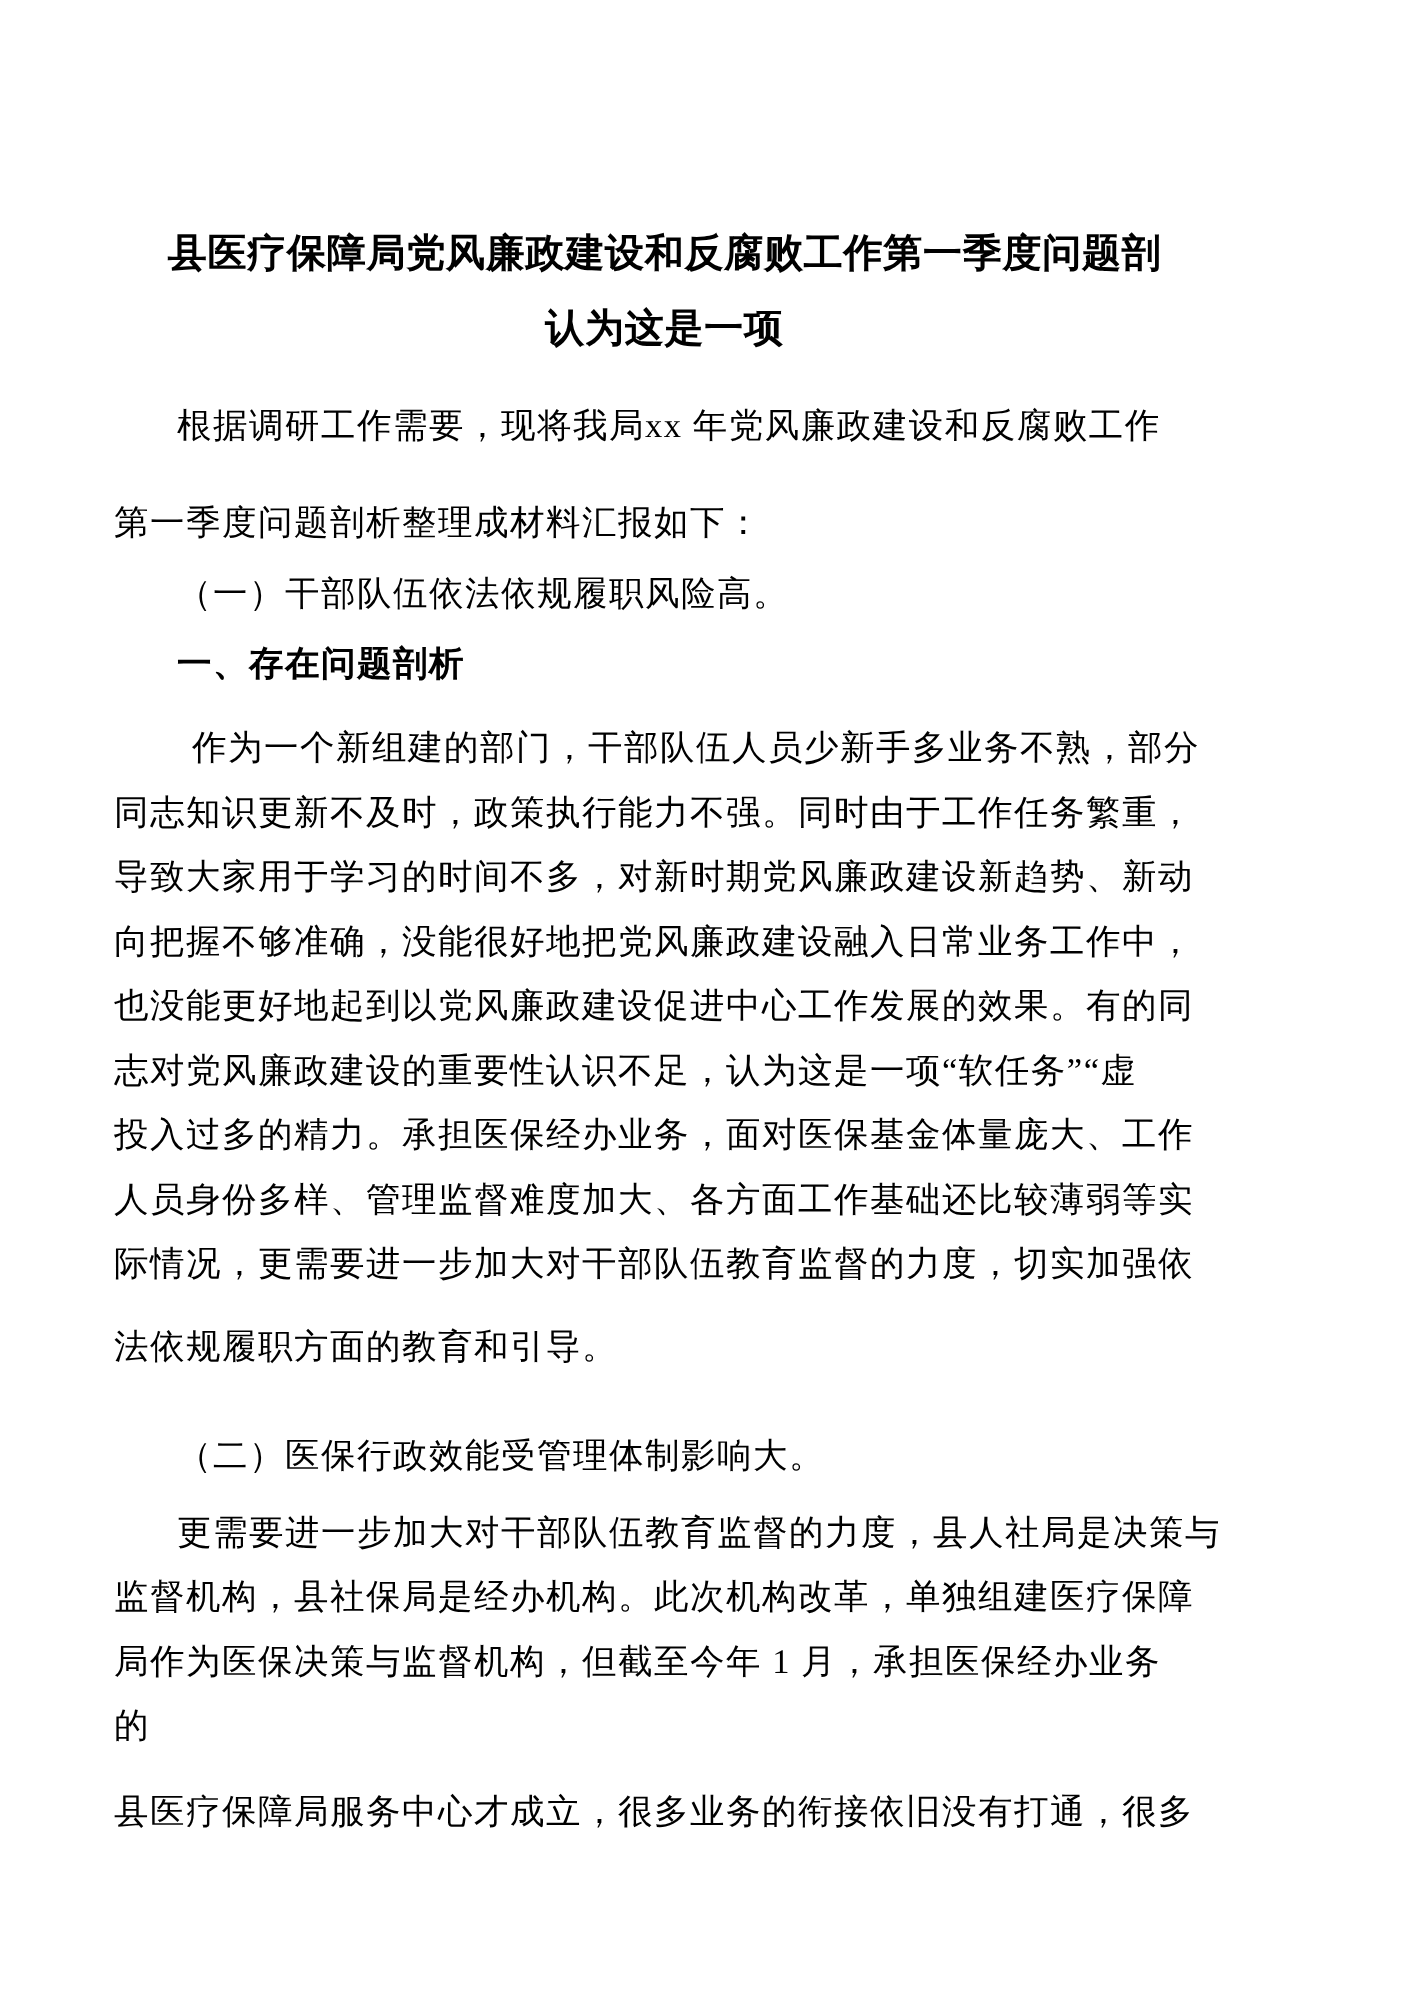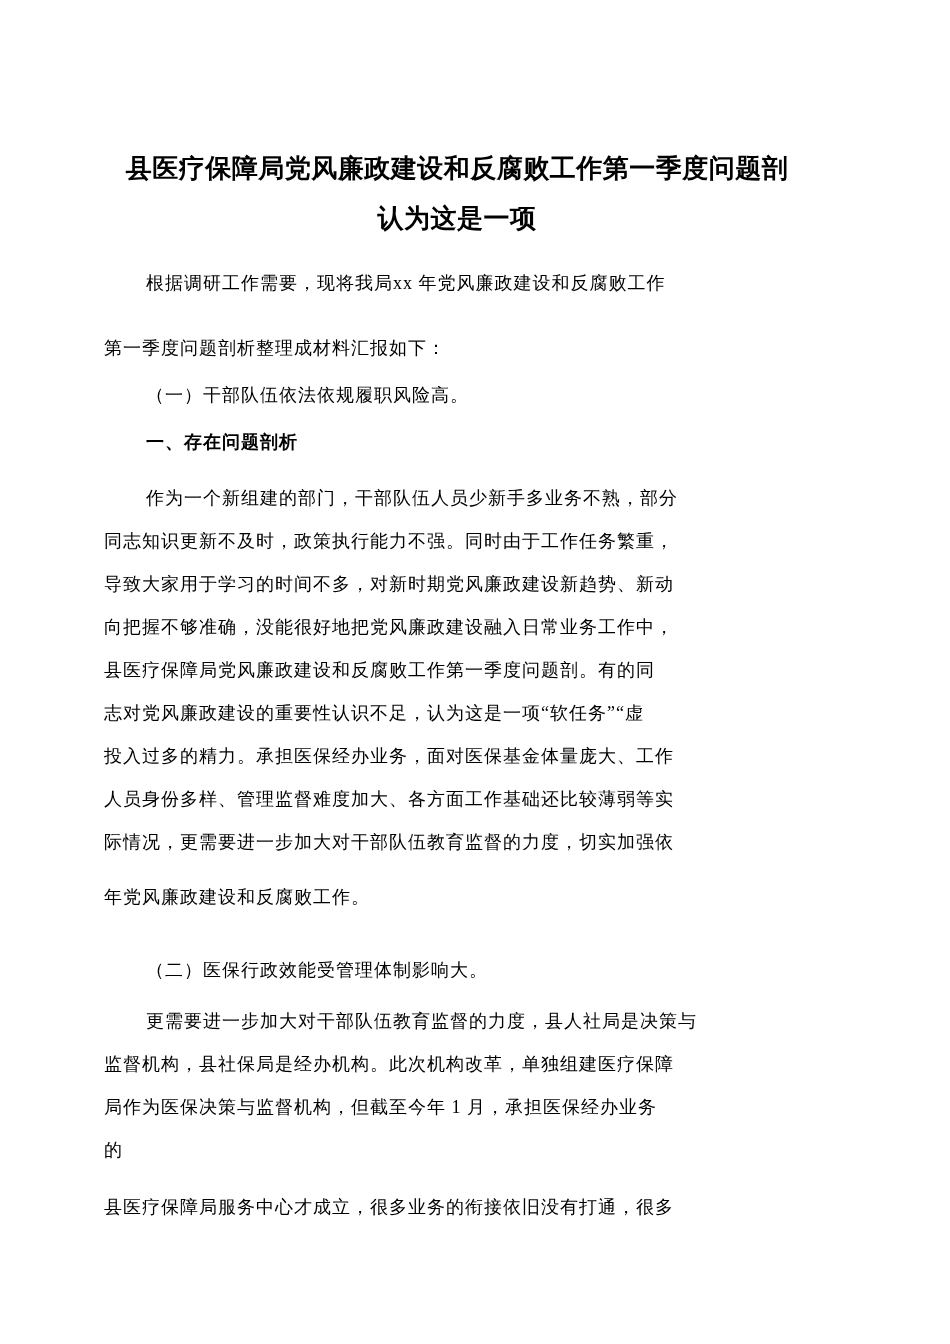--- a/index.html
+++ b/index.html
@@ -9,47 +9,47 @@
   }
   body {
     width: 950px;
     height: 1344px;
     position: relative;
     overflow: hidden;
     font-family: "Liberation Serif", "DejaVu Serif", serif;
     color: #000000;
   }
   .doc {
-    padding: 0 140px 0 104px;
+    padding: 0 140px 0 76px;
   }
   .title-block {
     margin-top: 143px;
   }
   .title-line {
     font-size: 26px;
     font-weight: bold;
     line-height: 50px;
     text-align: center;
     letter-spacing: 0.5px;
     font-family: "Liberation Sans", "DejaVu Sans", sans-serif;
   }
   .line {
-    font-size: 18px;
+    font-size: 23px;
     line-height: 43px;
     letter-spacing: 1px;
     white-space: nowrap;
   }
   .indent { padding-left: 42px; }
   .bold { font-weight: bold; }
 
   .mt-p1a { margin-top: 19px; }
   .mt-p1b { margin-top: 22px; }
   .mt-h1  { margin-top: 4px; }
   .mt-h2  { margin-top: 4px; }
-  .mt-b1  { margin-top: 13px; }
+  .mt-b1  { margin-top: 13px; text-align: center; }
   .mt-b11 { margin-top: 12px; }
   .mt-h3  { margin-top: 30px; }
   .mt-p2  { margin-top: 8px; }
   .mt-p3  { margin-top: 14px; }
 </style>
 </head>
 <body>
 
 <div class="doc">
 
@@ -62,26 +62,26 @@
   <div class="line mt-p1b">第一季度问题剖析整理成材料汇报如下：</div>
 
   <div class="line indent mt-h2">（一）干部队伍依法依规履职风险高。</div>
 
   <div class="line indent bold mt-h1">一、存在问题剖析</div>
 
   <div class="line indent mt-b1">作为一个新组建的部门，干部队伍人员少新手多业务不熟，部分</div>
   <div class="line">同志知识更新不及时，政策执行能力不强。同时由于工作任务繁重，</div>
   <div class="line">导致大家用于学习的时间不多，对新时期党风廉政建设新趋势、新动</div>
   <div class="line">向把握不够准确，没能很好地把党风廉政建设融入日常业务工作中，</div>
-  <div class="line">县医疗保障局党风廉政建设和反腐败工作第一季度问题剖。有的同</div>
+  <div class="line">也没能更好地起到以党风廉政建设促进中心工作发展的效果。有的同</div>
   <div class="line">志对党风廉政建设的重要性认识不足，认为这是一项“软任务”“虚</div>
   <div class="line">投入过多的精力。承担医保经办业务，面对医保基金体量庞大、工作</div>
   <div class="line">人员身份多样、管理监督难度加大、各方面工作基础还比较薄弱等实</div>
   <div class="line">际情况，更需要进一步加大对干部队伍教育监督的力度，切实加强依</div>
-  <div class="line mt-b11">年党风廉政建设和反腐败工作。</div>
+  <div class="line mt-b11">法依规履职方面的教育和引导。</div>
 
   <div class="line indent mt-h3">（二）医保行政效能受管理体制影响大。</div>
 
   <div class="line indent mt-p2">更需要进一步加大对干部队伍教育监督的力度，县人社局是决策与</div>
   <div class="line">监督机构，县社保局是经办机构。此次机构改革，单独组建医疗保障</div>
   <div class="line">局作为医保决策与监督机构，但截至今年 1 月，承担医保经办业务</div>
   <div class="line">的</div>
 
   <div class="line mt-p3">县医疗保障局服务中心才成立，很多业务的衔接依旧没有打通，很多</div>
 

